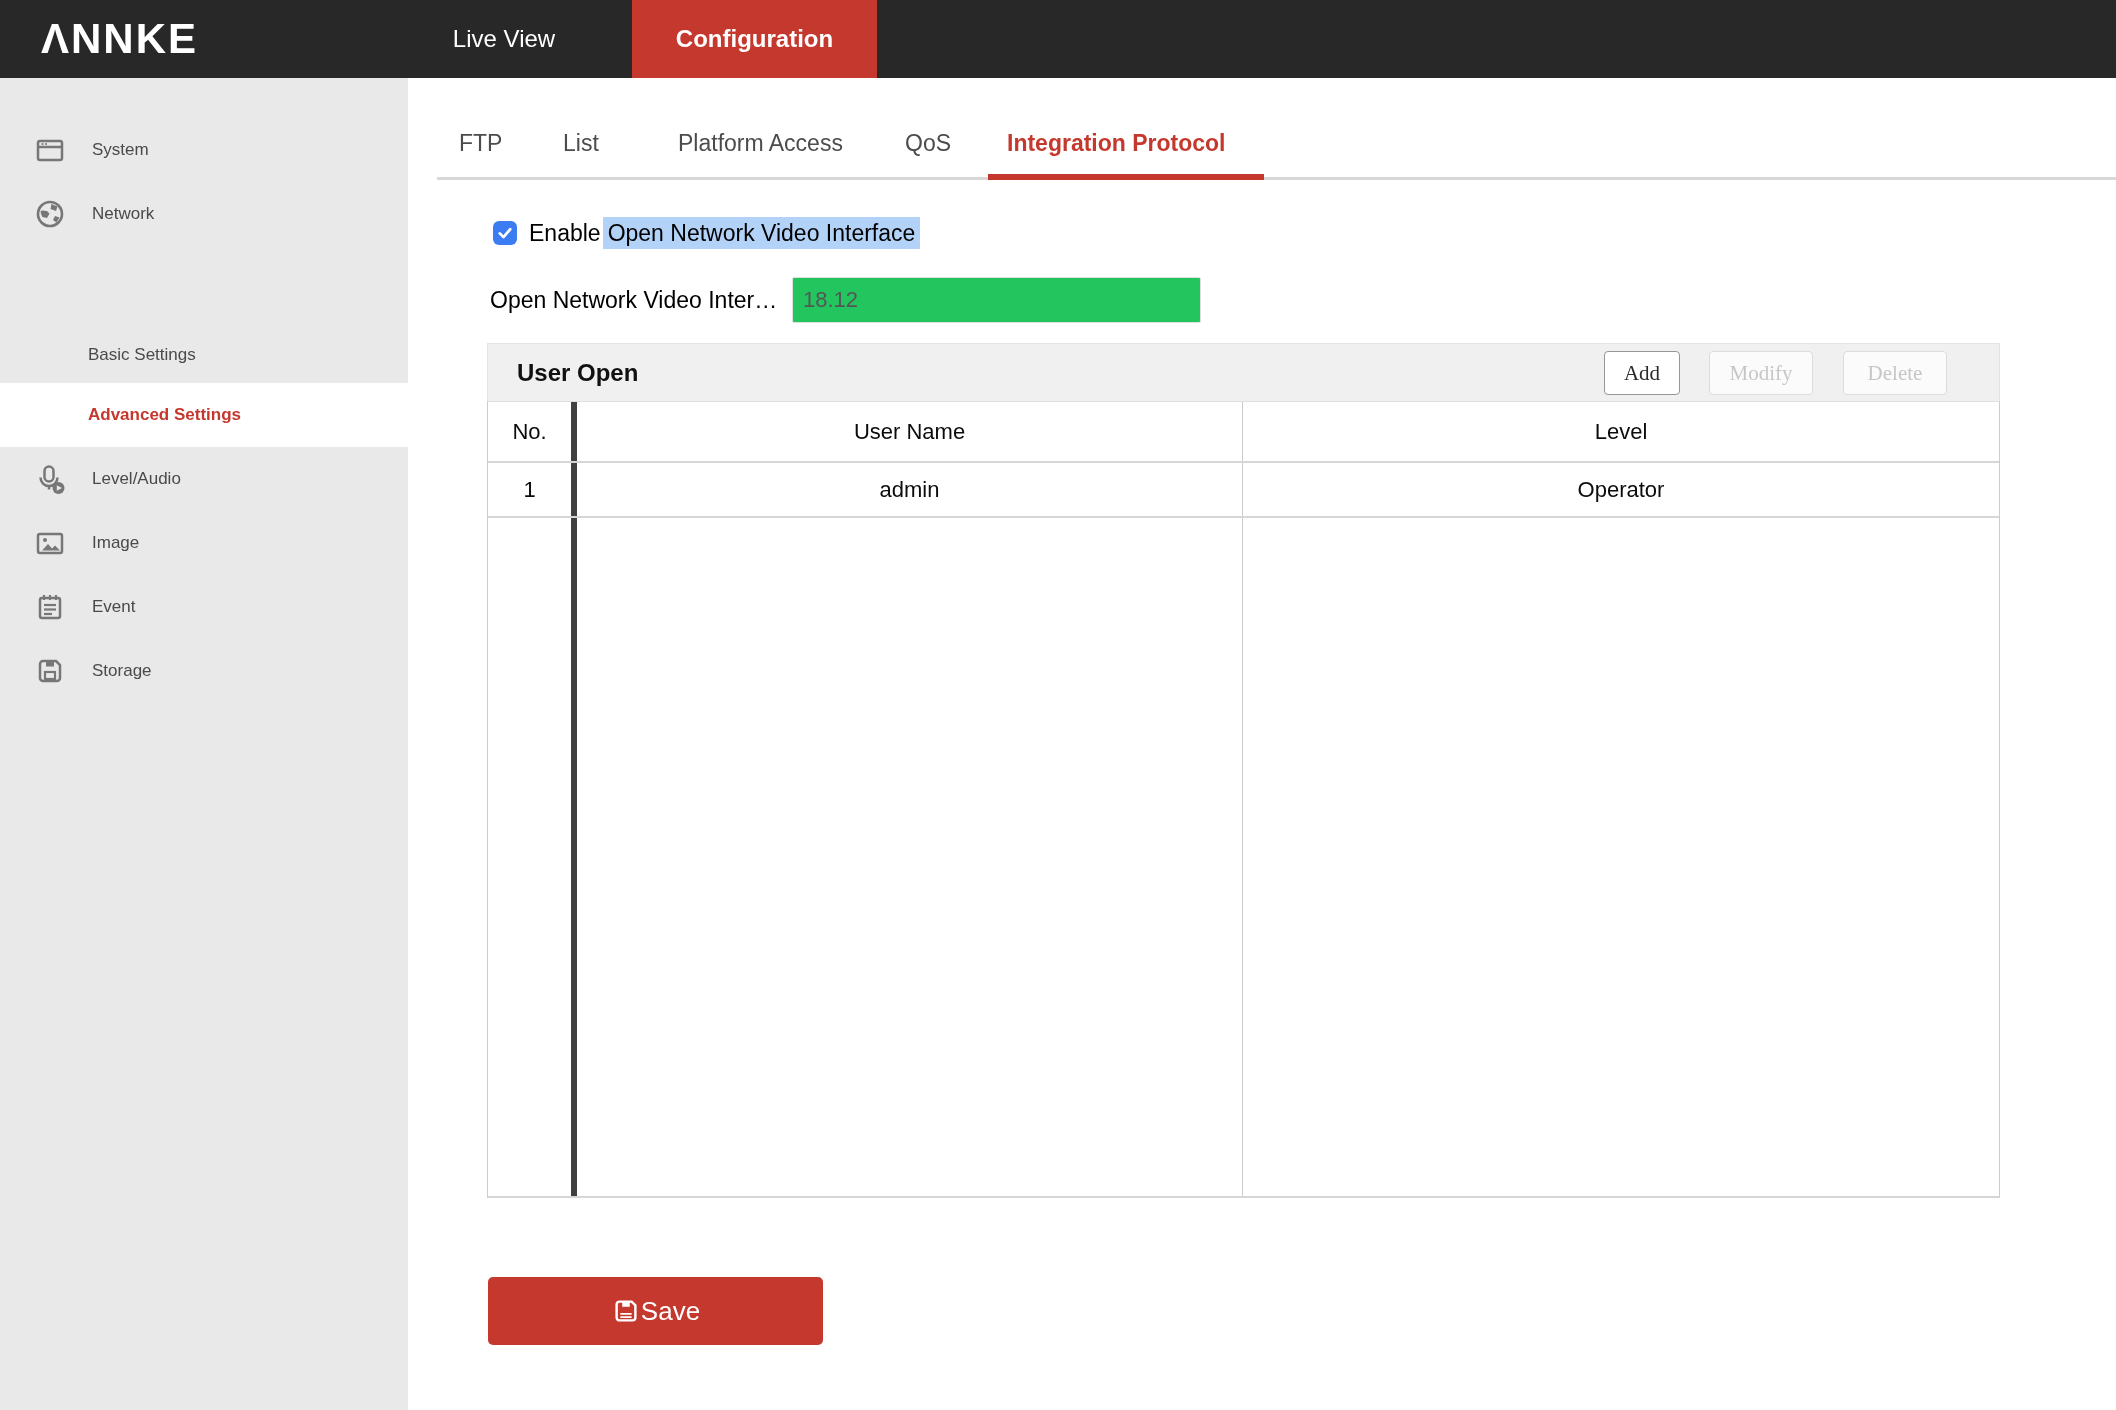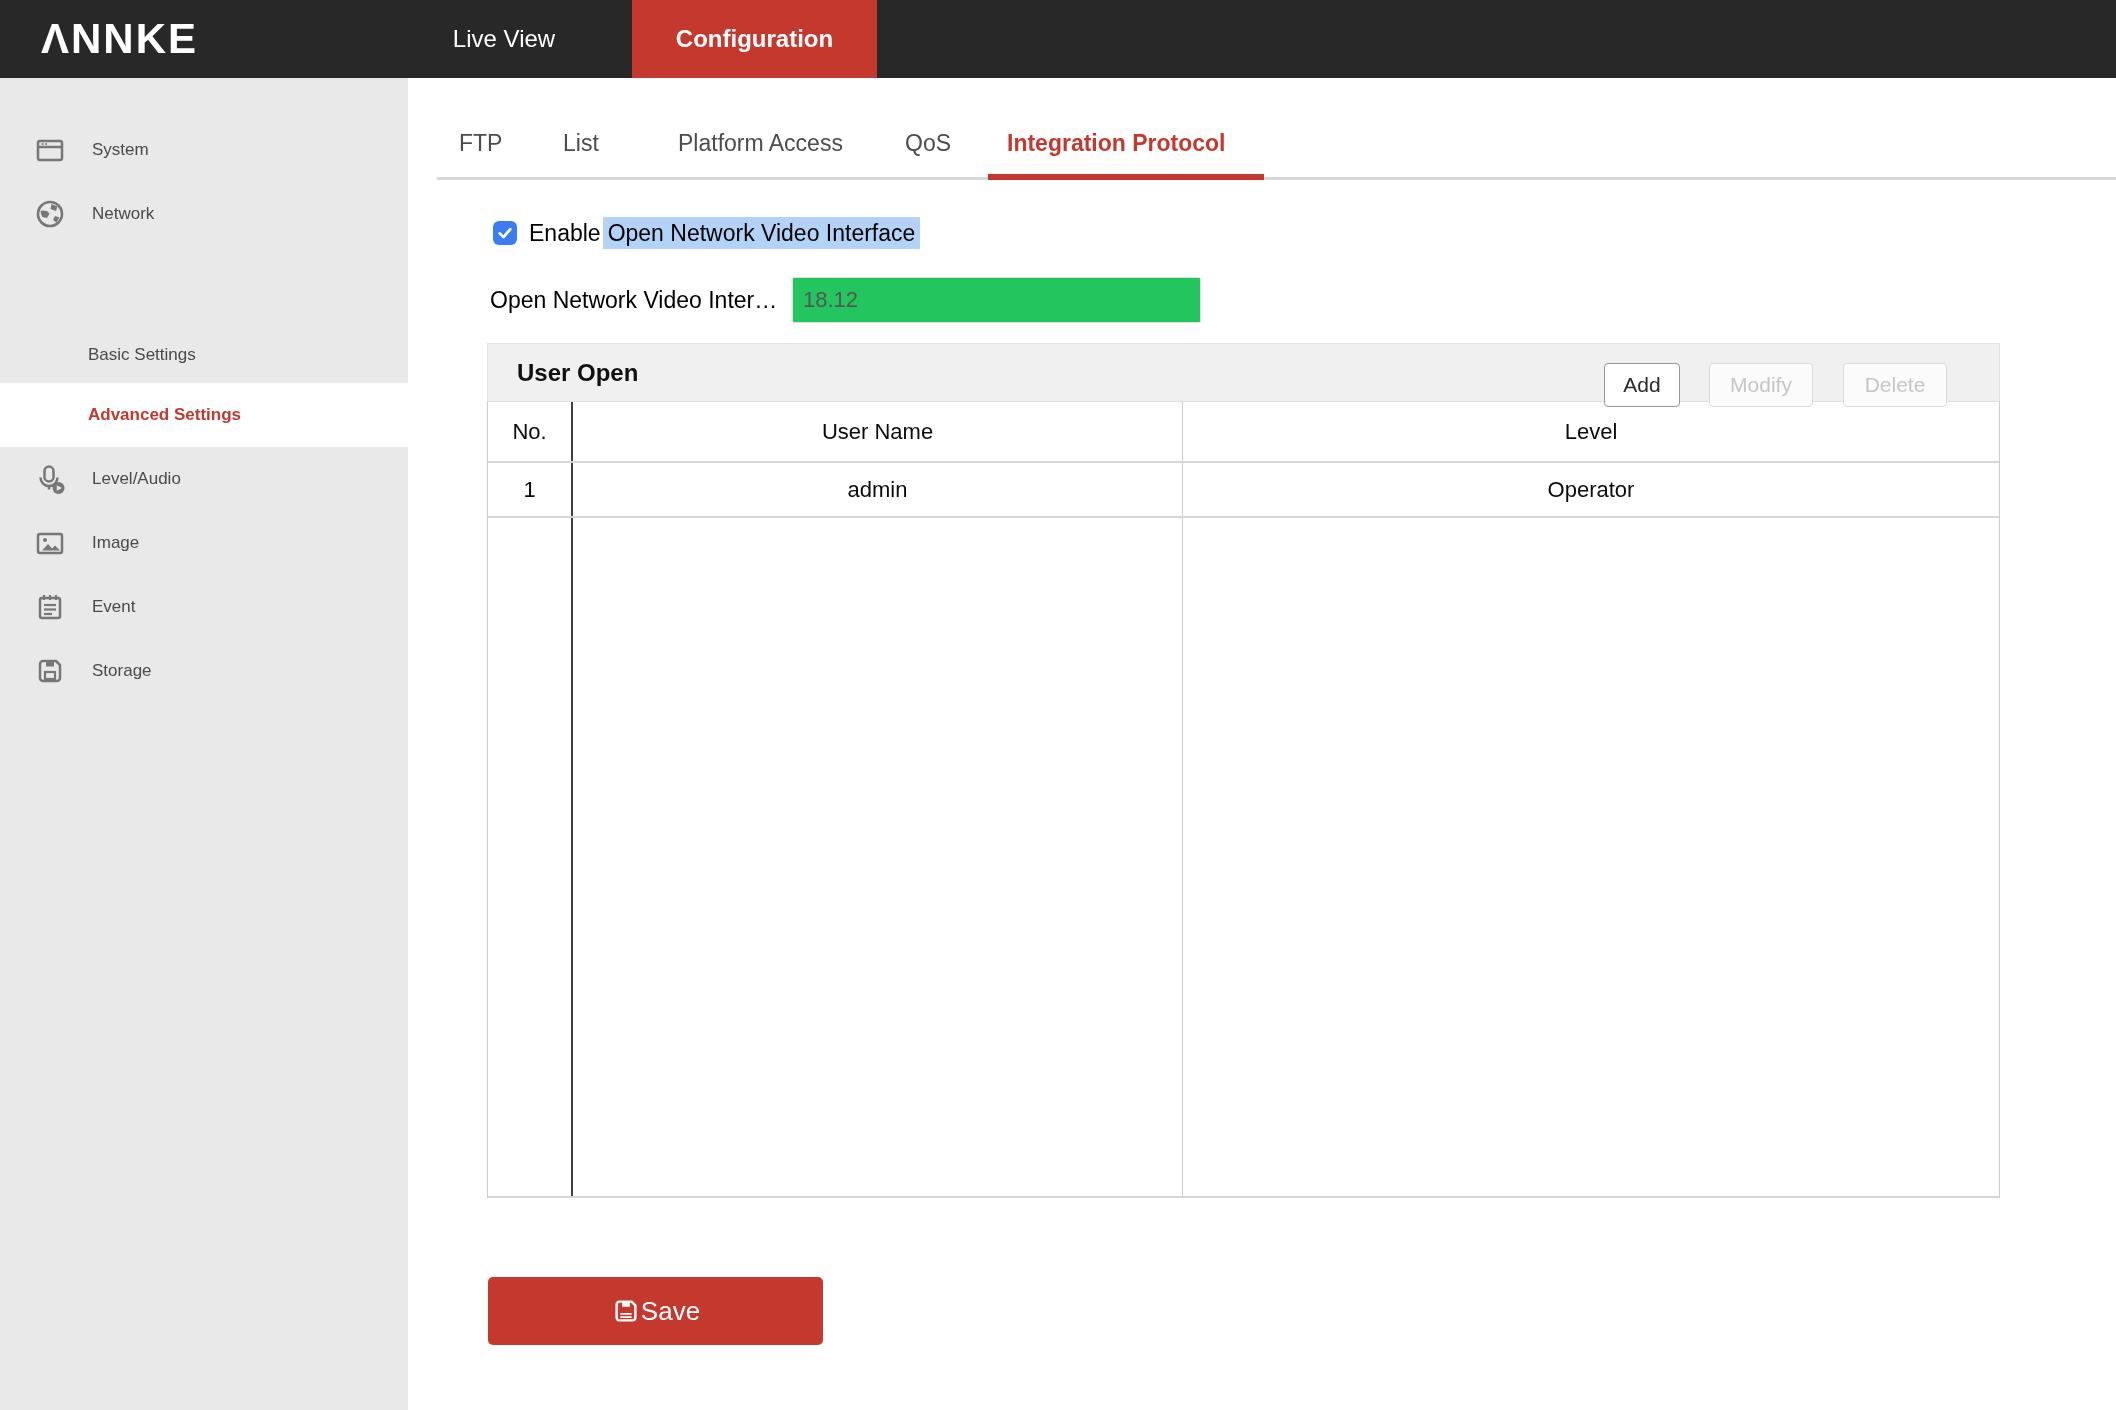--- a/index.html
+++ b/index.html
@@ -62,32 +62,32 @@
     position:absolute; left:384px; top:199px; width:409px; height:46px;
     border:1px solid #dedede; border-radius:2px; background:#22c55e;
     font-family:"Liberation Sans","DejaVu Sans",sans-serif;
     font-size:22px; color:#565656; padding:0 10px; outline:none;
   }
   
   .panel { position:absolute; left:79px; top:265px; width:1513px; }
   .panel-head { position:relative; height:58px; background:#f0f0f0; border:1px solid #e3e3e3; border-bottom:none; }
   .panel-title { position:absolute; left:29px; top:0; height:58px; line-height:58px; font-size:24px; font-weight:bold; color:#111111; }
   .btn {
-    position:absolute; top:19px; height:44px; border-radius:4px; font-size:21px; cursor:pointer;
-    font-family:Liberation Sans, sans-serif; background:#ffffff;
+    position:absolute; top:7px; height:44px; border-radius:4px; font-size:21px; cursor:pointer;
+    font-family:Liberation Serif, serif; background:#ffffff;
   }
   .btn-add { left:1116px; width:76px; border:1px solid #969696; color:#2a2a2a; }
   .btn-disabled { border:1px solid #dcdcdc; color:#c6c6c6; background:#fbfbfb; cursor:default; }
   .btn-modify { left:1221px; width:104px; }
   .btn-delete { left:1355px; width:104px; }
   .tbl { border:1px solid #cccccc; border-top:1px solid #e0e0e0; border-bottom:2px solid #d6d6d6; background:#ffffff; }
   .tr { display:flex; }
   .td { display:flex; align-items:center; justify-content:center; font-size:22px; color:#0c0c0c; }
   .c1 { width:83px; flex:0 0 auto; }
-  .c2 { width:612px; flex:0 0 auto; border-left:2px solid #404040; border-right:1px solid #cccccc; }
+  .c2 { width:672px; flex:0 0 auto; border-left:6px solid #404040; border-right:1px solid #cccccc; }
   .c3 { flex:1; }
   .tr-head { height:61px; border-bottom:2px solid #d6d6d6; }
   .tr-row  { height:55px; border-bottom:2px solid #d6d6d6; font-size:21px; }
   .tr-filler { height:678px; }
   
   .save-btn {
     position:absolute; left:80px; top:1199px; width:335px; height:68px;
     background:#c5382e; border:none; border-radius:5px; cursor:pointer;
     display:flex; align-items:center; justify-content:center; 
     color:#ffffff; font-size:26px; font-weight:400;

